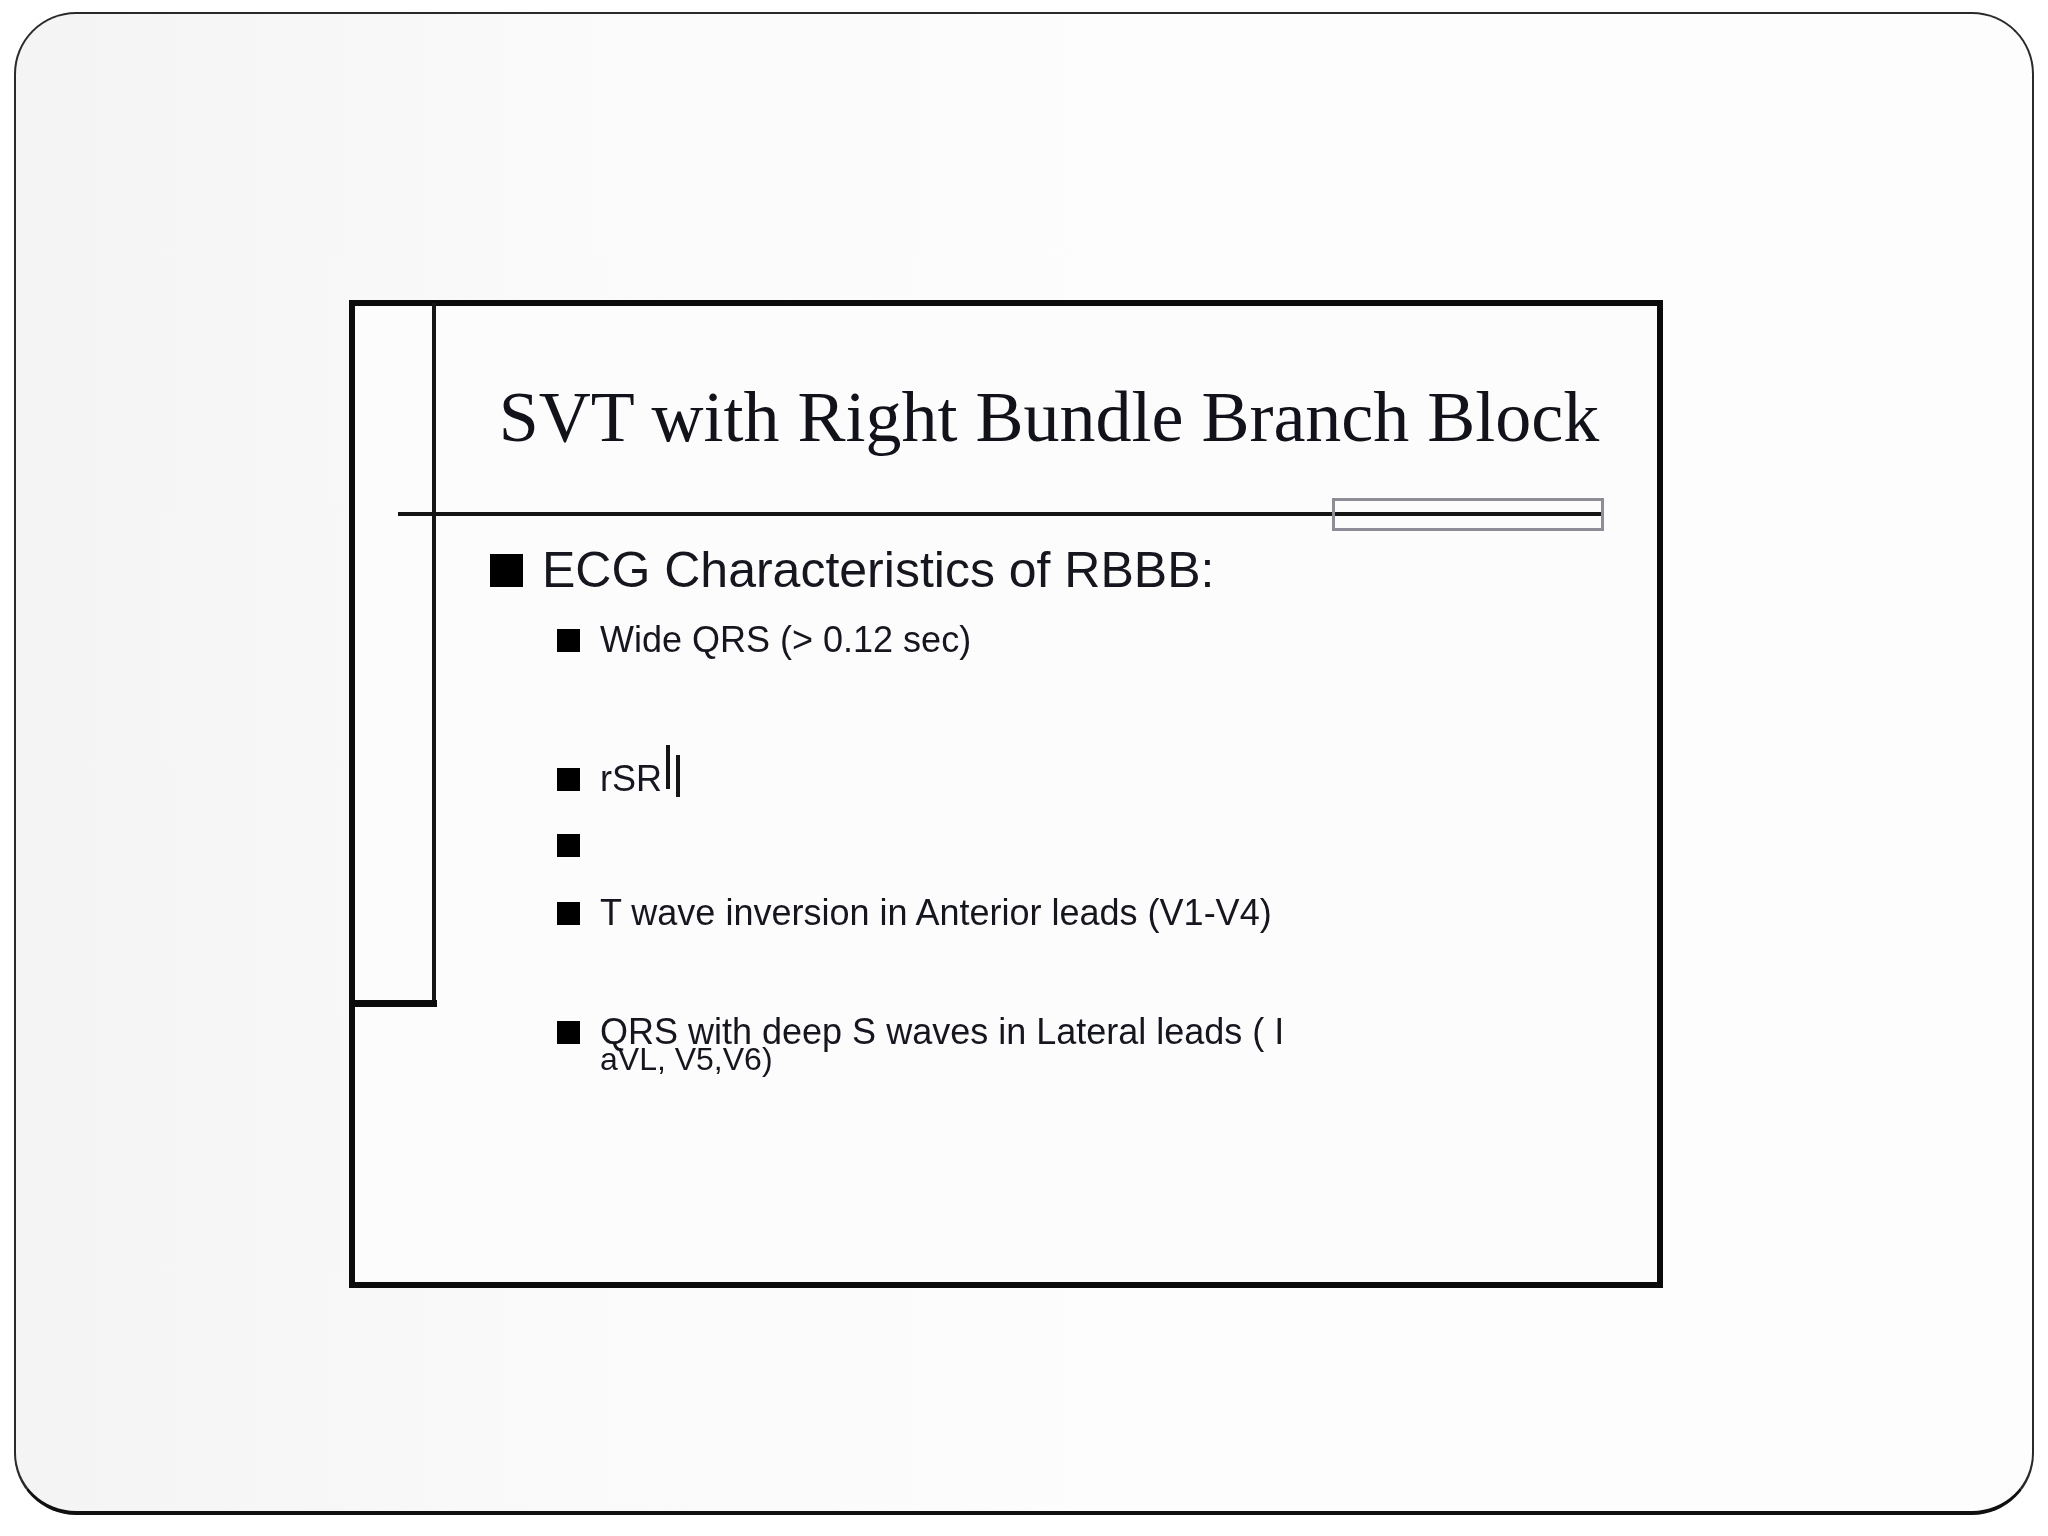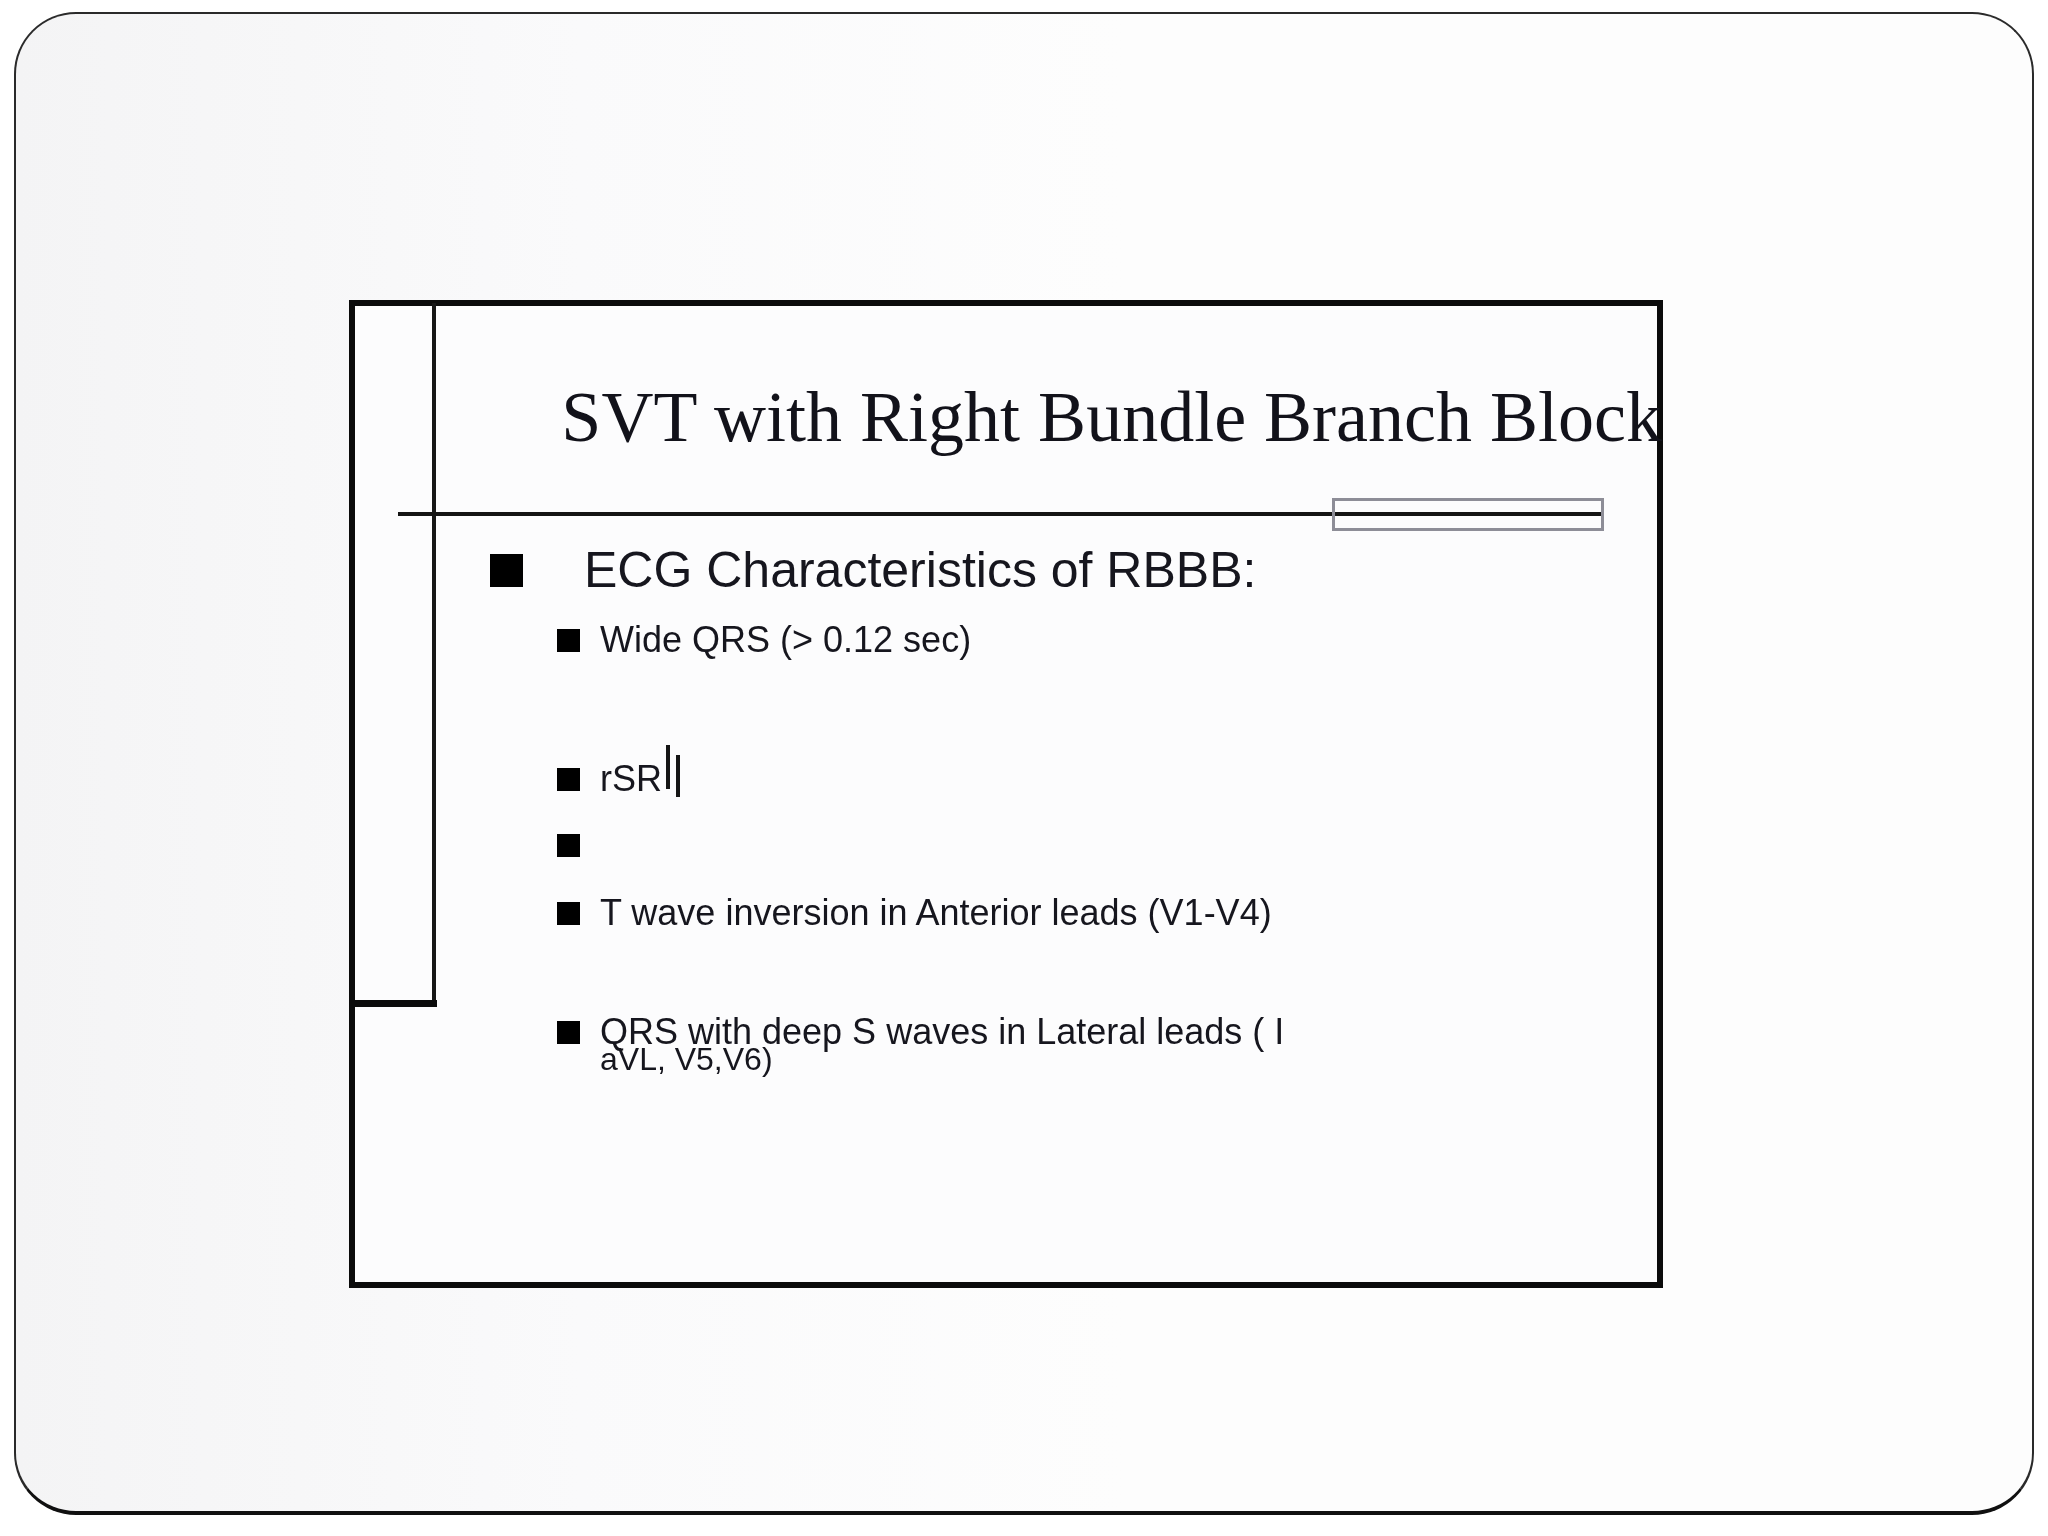--- a/index.html
+++ b/index.html
@@ -63,37 +63,37 @@
     left: 1332px; top: 498px;
     width: 272px; height: 33px;
     box-sizing: border-box;
     border: 3px solid #8d8d97;
     background: transparent;
   }
   .slide-title {
     position: absolute;
     left: 436px; top: 381px;
     width: 1226px;
-    text-align: right;
+    text-align: center;
     font-family: "Liberation Serif", serif;
     font-size: 72px;
     line-height: 1.0;
     color: #12121a;
     white-space: nowrap;
   }
   
   .row {
     position: absolute;
     display: flex;
     align-items: center;
     height: 64px;
     color: #16161e;
     white-space: nowrap;
   }
-  .row.l1 { left: 490px; font-size: 50px; gap: 42px; }
+  .row.l1 { left: 490px; font-size: 50px; }
   .row.l2 { left: 557px; font-size: 36px; justify-content: flex-end; }
   .row.wrap { left: 600px; font-size: 32px; align-items: flex-end; }
   .sq1 {
     width: 33px; height: 33px;
     background: #000;
     margin-right: 19px;
     flex: 0 0 auto;
   }
   .sq2 {
     width: 23px; height: 23px;

